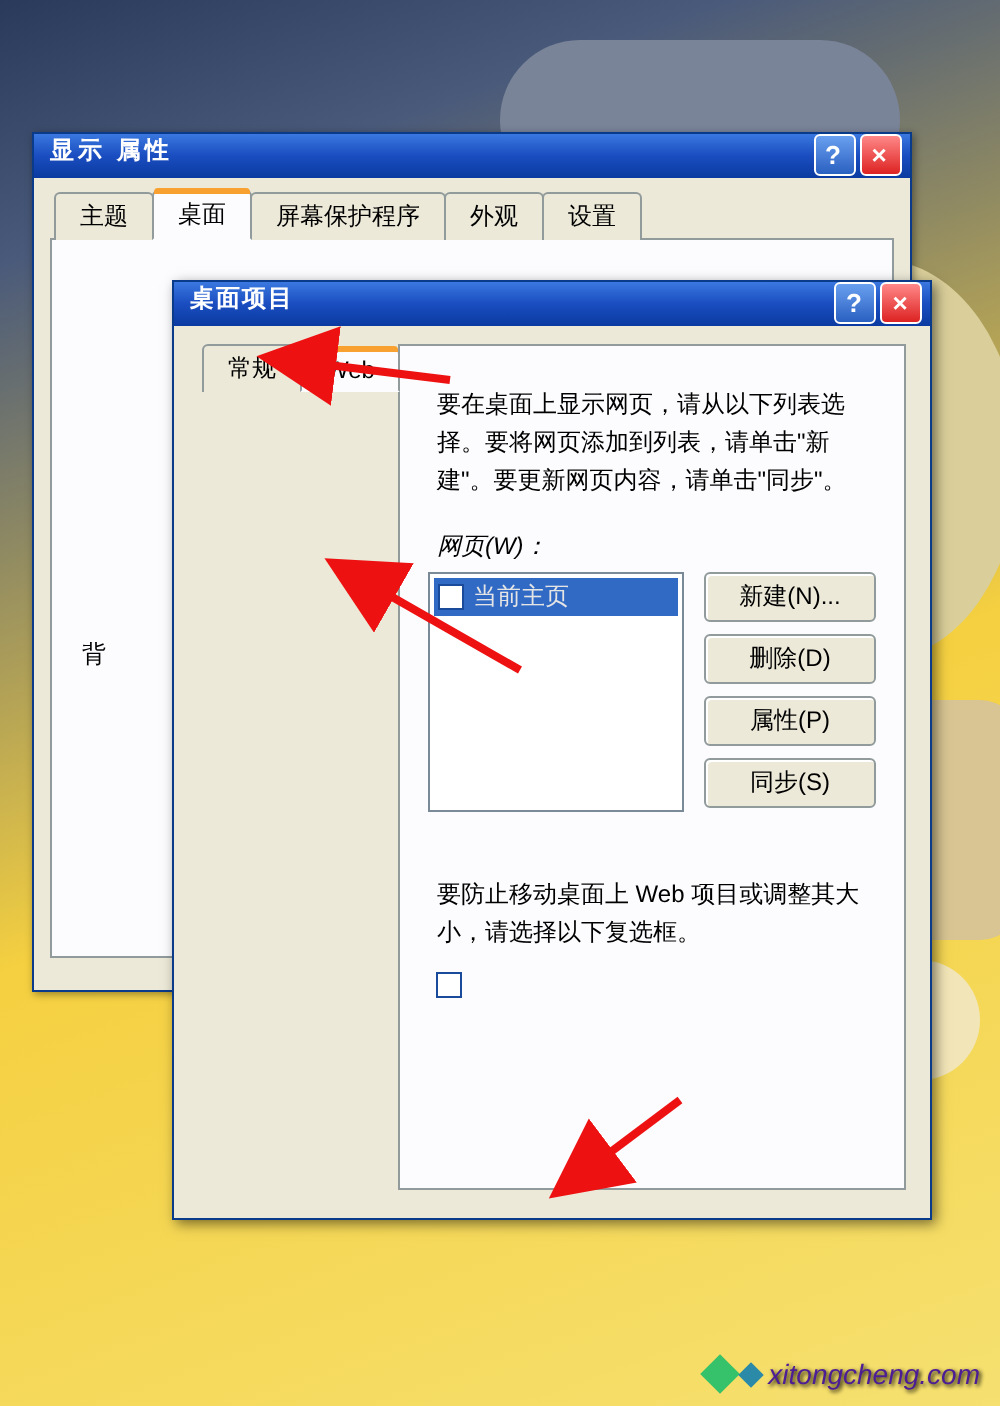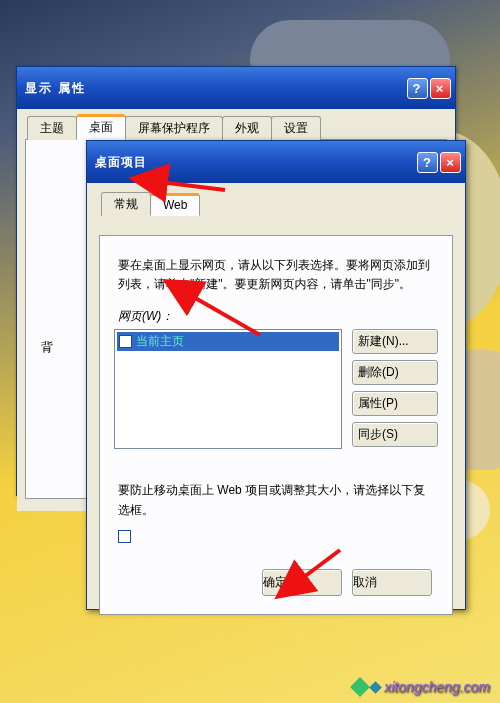--- a/index.html
+++ b/index.html
@@ -28,25 +28,24 @@
     position: absolute;
     left: 16px;
     top: 66px;
     width: 440px;
     height: 430px;
     border: 1px solid #0a3a8a;
     background: #ece9d8;
     box-shadow: 1px 1px 4px rgba(0,0,0,.4);
   }
   .titlebar {
-    height: 42px;
+    height: 22px;
     background: linear-gradient(#3a78e0, #1a4dc0 50%, #0a3aa0);
     color: #fff;
     display: flex;
-    align-items: center;
     padding: 0 4px 0 8px;
     font-weight: bold;
     letter-spacing: 2px;
   }
   .titlebar .title-spacer { flex: 1; }
   .title-btn {
     width: 21px; height: 21px;
     margin-left: 2px;
     background: linear-gradient(#f88,#d22);
     border: 1px solid #fff;
@@ -104,60 +103,60 @@
     width:380px; height:470px;
     border:1px solid #0a3a8a;
     background:#ece9d8;
     box-shadow:2px 2px 6px rgba(0,0,0,.5);
     z-index:5;
   }
   .win-inner .titlebar{letter-spacing:1px;}
   .inner-body{
     padding:10px 12px 10px 12px;
     height:calc(100% - 26px);
-    display:flex; flex-direction:column;gap:20px;
+    display:flex; flex-direction:row;
   }
   .instr{font-size:12px; line-height:1.6; margin:6px 4px 14px 4px;}
   .section-label{margin:0 0 4px 4px;font-style:italic;}
   .list-row{display:flex; gap:10px;}
   .listbox{
     flex:1; height:120px;
     background:#fff; border:1px solid #7a8a99;
     padding:2px;
   }
   .list-item{
     display:flex; align-items:center;
-    background:#316ac5; color:#5eead4;
+    background:#316ac5; color:#e5e5e5;
     padding:1px 2px; gap:4px;
     width:100%;
   }
   .chk{
     width:13px;height:13px;background:#fff;border:1px solid #1a4a9a;display:inline-block;
   }
   .side-buttons{display:flex;flex-direction:column;gap:6px;width:86px;}
   .btn{
     border:1px solid #919b9c;
     background:#ece9d8;
     padding:3px 5px;
     font-size:12px;
-    text-align:left;
+    text-align:center;
     border-radius:3px;
     box-shadow:inset 1px 1px 0 #fff;
   }
   .btn.disabled{color:#000000;}
   .prevent{font-size:12px;line-height:1.6;margin:32px 4px 8px 4px;}
   .lock-row{display:flex;align-items:center;gap:5px;margin:2px 4px;}
   .footer-btns{
     margin-top:auto;
     display:flex; justify-content:flex-end; gap:10px; padding:12px 6px 8px 6px;
   }
   .footer-btns .btn{width:80px;padding:4px 0;}
   .watermark{
     position:absolute; right:10px; bottom:8px;
-    color:#8b5cf6; font-size:14px; text-shadow:1px 1px 2px #000;
+    color:#4c1d95; font-size:14px; text-shadow:1px 1px 2px #000;
     font-style:italic; z-index:20;
     display:flex;align-items:center;gap:4px;
   }
   .wm-diamond{width:14px;height:14px;background:#36c26a;transform:rotate(45deg);display:inline-block;}
   .wm-diamond.small{width:9px;height:9px;background:#2a8aa8;}
 </style>
 </head>
 <body>
 
 <div class="bg-blob blob1"></div>
@@ -218,24 +217,20 @@
           <div class="btn"><span>同步(S)</span></div>
         </div>
       </div>
 
       <div class="prevent">要防止移动桌面上 Web 项目或调整其大小，请选择以下复选框。</div>
 
       <div class="lock-row">
         <span class="chk"></span>
       </div>
 
-      <div class="footer-btns">
-        <div class="btn"><span>确定</span></div>
-        <div class="btn"><span>取消</span></div>
-      </div>
     </div>
   </div>
 </div>
 
 <svg style="position:absolute;left:0;top:0;z-index:9;pointer-events:none" width="500" height="703">
   <defs>
     <marker id="ah" markerWidth="12" markerHeight="12" refX="2" refY="5" orient="auto">
       <path d="M0,0 L10,5 L0,10 Z" fill="#e11"></path>
     </marker>
   </defs>

